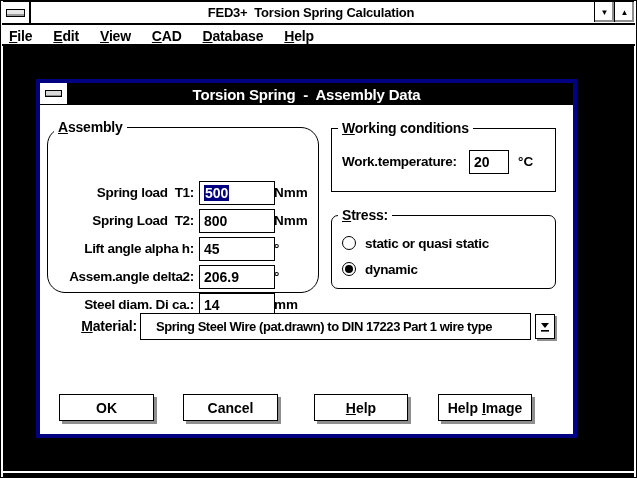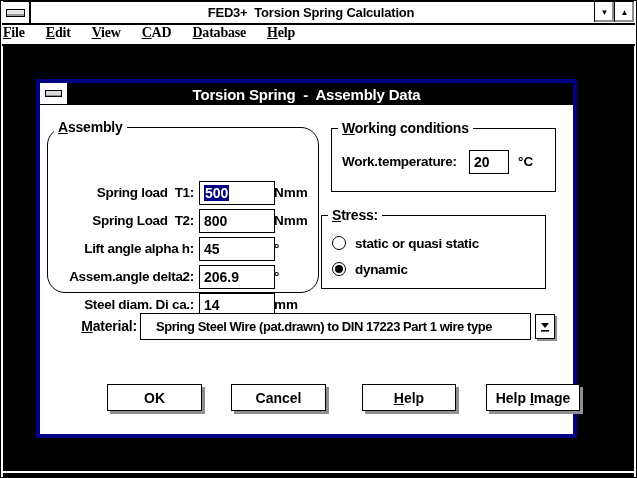--- a/index.html
+++ b/index.html
@@ -32,22 +32,22 @@
   .winbtns{position:absolute;right:1px;top:0;height:21px;display:flex;}
   .winbtn{
     width:19px;height:20px;border-left:1px solid #000;background:#fff;
     box-shadow:inset -2px -2px 0 #8f8f8f;
     display:flex;align-items:center;justify-content:center;
     font-size:8px;color:#000;cursor:default;
   }
   
   .menubar{
     position:absolute;left:1px;right:1px;top:24px;height:19px;background:#fff;
-    border-bottom:2px solid #000;display:flex;align-items:flex-start;
-    padding-left:1px;font-size:14px;letter-spacing:-0.2px;font-family:Liberation Serif, serif;
+    border-bottom:2px solid #000;display:flex;align-items:flex-end;
+    padding-left:7px;font-size:14px;letter-spacing:-0.2px;
   }
   .menuitem{margin-right:21px;color:#000;white-space:pre;}
   
   .dialog{
     position:absolute;left:35px;top:78px;width:541px;height:359px;
     border:4px solid #000080;background:#fff;box-sizing:border-box;
   }
   .dlg-titlebar{
     position:absolute;left:0;top:0;right:0;height:22px;background:#000000;text-align:right;
   }
@@ -65,21 +65,21 @@
   }
   .dlg-content{position:absolute;left:0;top:22px;right:0;bottom:0;background:#fff;}
   
   .groupbox{position:absolute;border:1px solid #000;box-sizing:border-box;}
   .legend{
     position:absolute;top:-9px;left:6px;background:#fff;padding:0 4px;
     font-size:14px;color:#000;letter-spacing:-0.2px;white-space:pre;
   }
   .gb-assembly{left:7px;top:22px;width:272px;height:166px;border-radius:18px;}
   .gb-working{left:291px;top:23px;width:225px;height:64px;}
-  .gb-stress{left:281px;top:110px;width:225px;height:74px;}
+  .gb-stress{left:291px;top:110px;width:225px;height:74px;border-radius:7px;}
   
   .arow{position:absolute;left:0;height:24px;width:100%;margin-top:32px;}
   .flabel{
     position:absolute;left:0;width:146px;text-align:right;top:4px;
     font-size:13.5px;letter-spacing:-0.3px;white-space:pre;color:#000;
   }
   .textbox{
     position:absolute;border:1px solid #000;background:#fff;height:24px;
     box-sizing:border-box;display:flex;align-items:center;padding-left:4px;
     font-size:14px;color:#000;overflow:hidden;white-space:pre;
@@ -111,25 +111,25 @@
     font-size:13px;letter-spacing:-0.45px;white-space:pre;overflow:hidden;
   }
   .combo-btn{
     position:absolute;left:495px;top:209px;width:20px;height:25px;
     border:1px solid #000;background:#fff;box-sizing:border-box;
     box-shadow:2px 2px 0 #8f8f8f;
     display:flex;align-items:center;justify-content:center;cursor:default;
   }
   
   .dlgbtn{
-    position:absolute;top:279px;height:27px;border:1px solid #000;background:#fff;
+    position:absolute;top:289px;height:27px;border:1px solid #000;background:#fff;
     box-shadow:3px 3px 0 #8f8f8f;box-sizing:border-box;
     display:flex;align-items:center;justify-content:center;
     font-family:"Liberation Sans", sans-serif;font-weight:700;font-size:14px;
-    color:#000;white-space:pre;padding:0;cursor:default;margin-left:48px;
+    color:#000;white-space:pre;padding:0;cursor:default;
   }
   .btn-ok{left:19px;width:95px;}
   .btn-cancel{left:143px;width:95px;}
   .btn-help{left:274px;width:94px;}
   .btn-helpimg{left:398px;width:94px;}
   u{text-decoration:underline;}
 </style>
 </head>
 <body>
 

